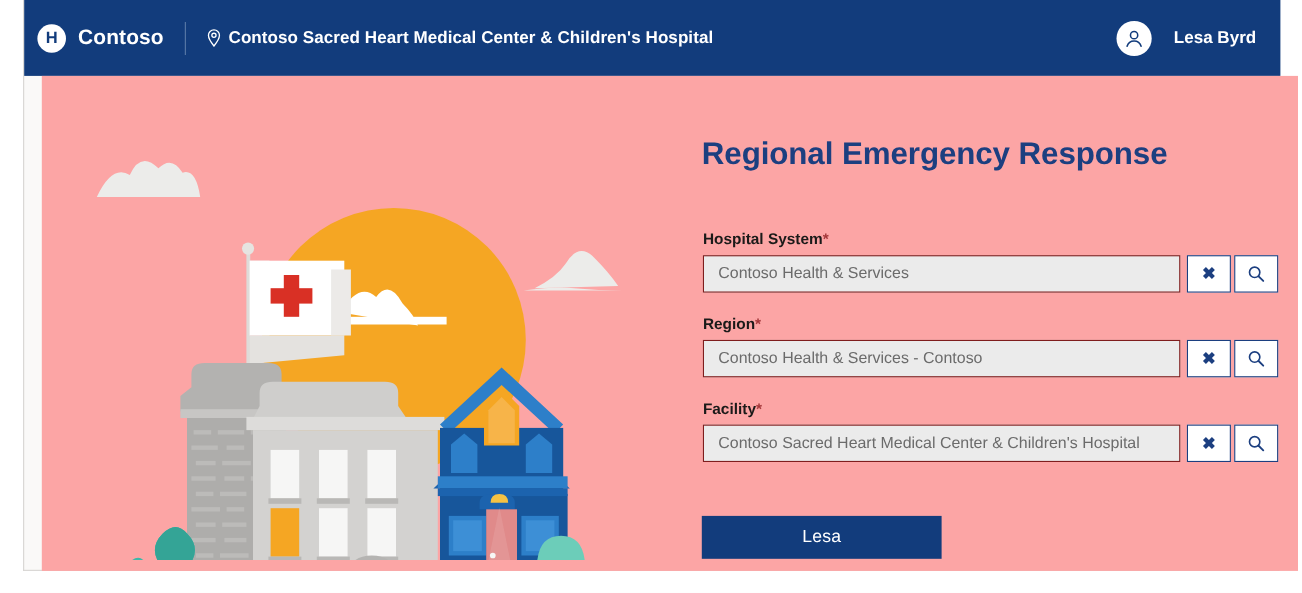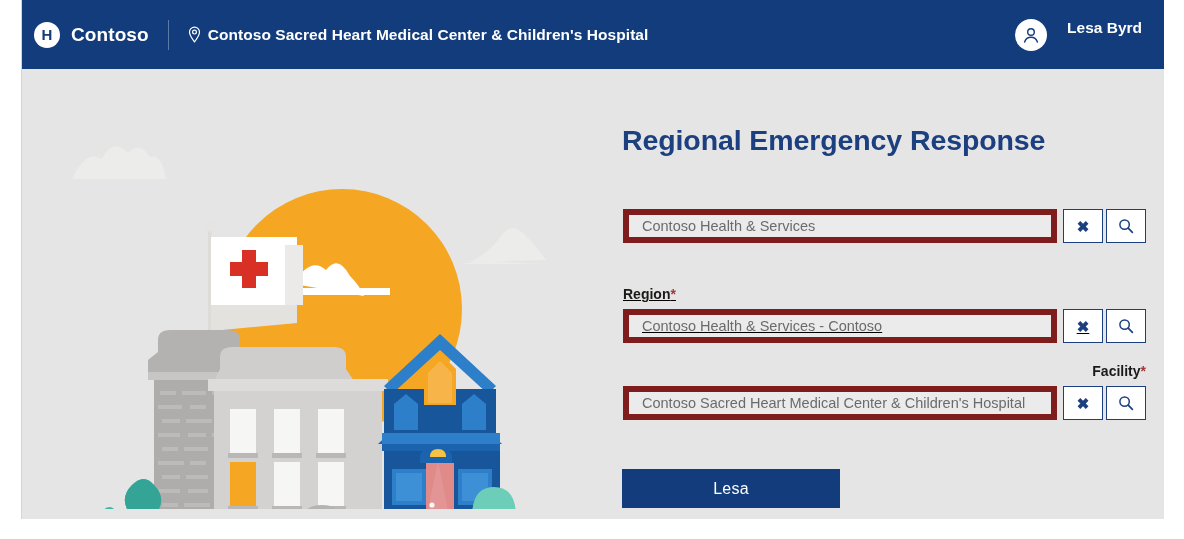--- a/index.html
+++ b/index.html
@@ -85,21 +85,21 @@
     font-size: 15.5px;
     font-weight: bold;
     white-space: nowrap;
     letter-spacing: .05px;
   }
 
   .header-spacer { flex: 1 1 auto; }
 
   .user-group {
     display: flex;
-    align-items: flex-start;
+    align-items: center;
     gap: 20px;
   }
 
   .avatar-circle {
     width: 32px;
     height: 32px;
     border-radius: 50%;
     background: #ffffff;
     display: flex;
     align-items: center;
@@ -110,25 +110,25 @@
   .user-name {
     color: #ffffff;
     font-size: 15.5px;
     font-weight: bold;
     white-space: nowrap;
   }
 
   
   #app-body {
     position: absolute;
-    left: 0;
+    left: 16px;
     top: 69px;
     width: 1142px;
     height: 450px;
-    background: #e5e5e5;
+    background: #fca5a5;
   }
 
   
   #illustration {
     position: absolute;
     left: 40px;
     top: 0px;
     width: 540px;
     height: 440px;
   }
@@ -157,42 +157,42 @@
     position: absolute;
     left: 22px;
     top: 99px;
     color: #2b2b2b;
     font-size: 14.5px;
     white-space: nowrap;
   }
 
   .field-block { position: absolute; left: 22px; width: 523px; }
   .field-block.f1 { top: 140px; }
-  .field-block.f2 { top: 217px; text-decoration: underline; }
-  .field-block.f3 { top: 294px; text-align: right; }
+  .field-block.f2 { top: 217px; }
+  .field-block.f3 { top: 294px; }
 
   .field-label {
     font-size: 14px;
     font-weight: bold;
     color: #1b1a19;
     margin-bottom: 7px;
     display: block;
   }
   .req-star { color: #a4373a; font-weight: bold; }
 
   .field-row {
     display: flex;
     align-items: stretch;
     height: 34px;
   }
 
   .field-input {
     flex: 1 1 auto;
     background: #ebebeb;
-    border: 6px solid #7f1d1d;
+    border: 1px solid #7f1d1d;
     box-sizing: border-box;
     display: flex;
     align-items: center;
     padding-left: 13px;
     font-size: 14.5px;
     color: #6b6b6b;
     white-space: nowrap;
     overflow: hidden;
   }
 
@@ -407,20 +407,21 @@
 
         <rect x="0" y="500" width="540" height="2" fill="#f2f1ef"></rect>
       </svg>
     </div>
 
     <div id="form-panel">
 
       <div id="page-title">Regional Emergency Response</div>
 
       <div class="field-block f1">
+        <span class="field-label"><span>Hospital System</span><span class="req-star">*</span></span>
         <div class="field-row">
           <div class="field-input">Contoso Health &amp; Services</div>
           <div class="field-btn clear-btn">
             <span class="glyph-x">✖</span>
           </div>
           <div class="field-btn">
             <svg width="16" height="16" viewBox="0 0 16 16">
               <circle cx="6.6" cy="6.6" r="4.7" fill="none" stroke="#1c3f80" stroke-width="1.5"></circle>
               <line x1="10.2" y1="10.2" x2="14.4" y2="14.4" stroke="#1c3f80" stroke-width="1.7" stroke-linecap="round"></line>
             </svg>

